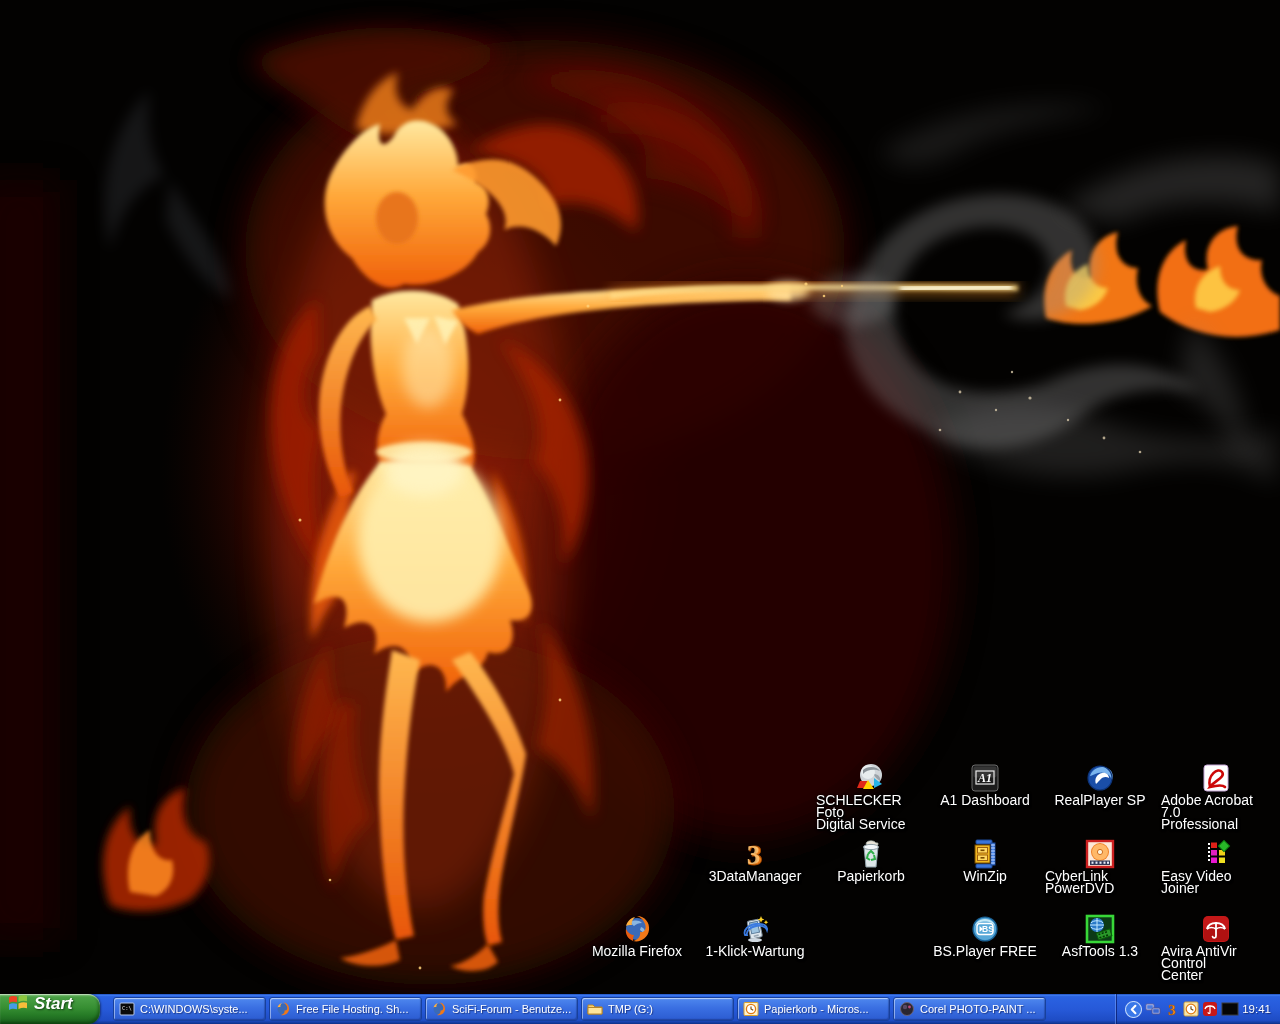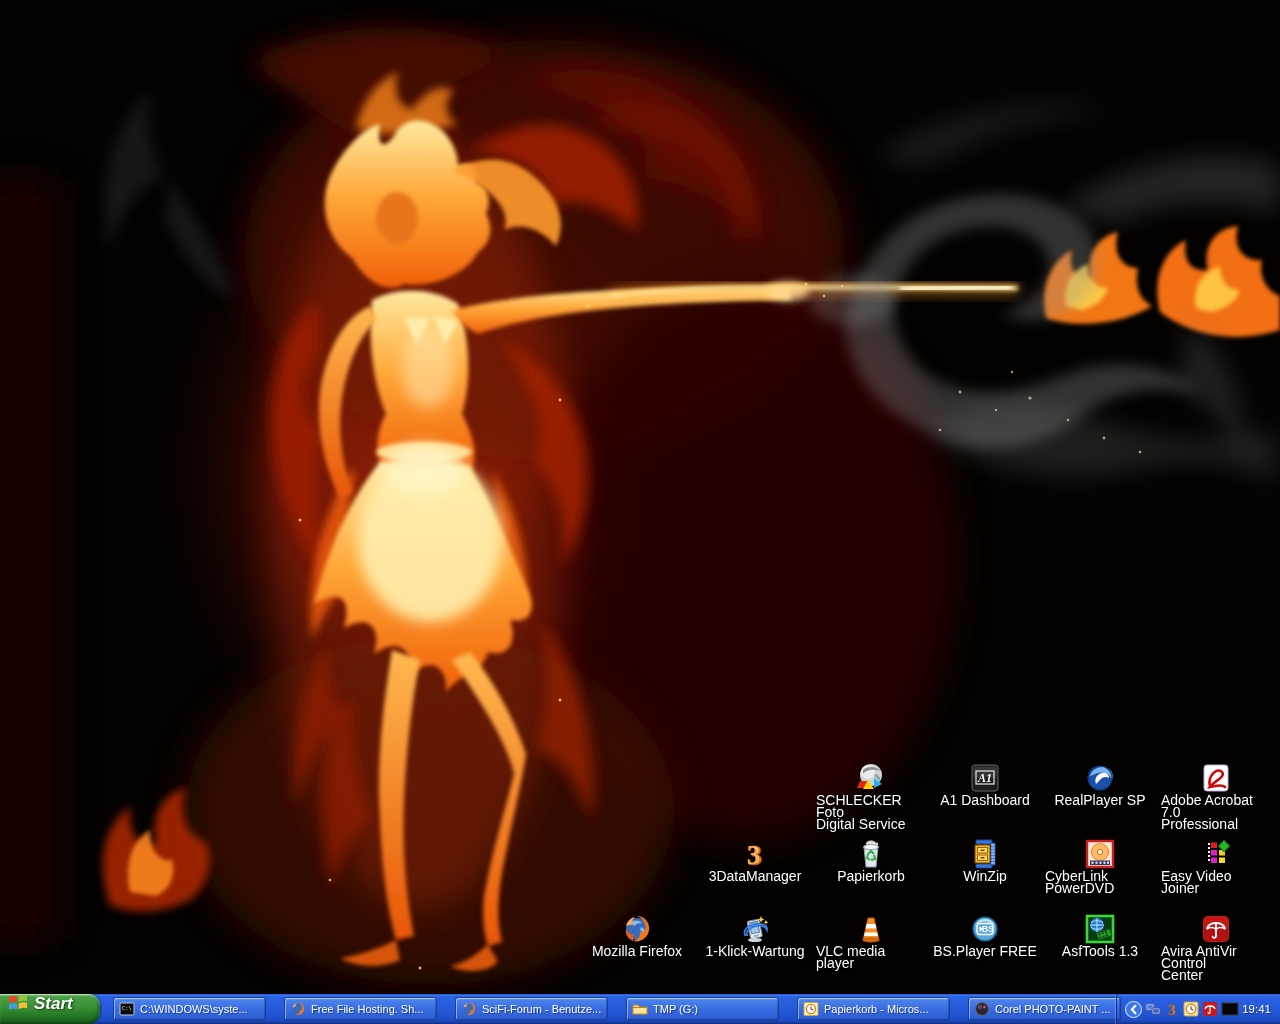--- a/index.html
+++ b/index.html
@@ -17,21 +17,21 @@
       background:linear-gradient(180deg,#1c48b4 0%,#3f7cf0 4%,#2a62e2 9%,#2659d8 52%,#1e4cc4 88%,#123a9a 97%,#0e2f80 100%);
       display:flex;align-items:center;}
   #start-btn{position:absolute;left:0;top:0;height:30px;width:100px;border:none;
       border-radius:0 12px 12px 0;
       background:linear-gradient(180deg,#88c47e 0%,#4aa045 10%,#378f33 45%,#267b26 70%,#1b641e 92%,#155418 100%);
       box-shadow:inset 0 1px 1px rgba(255,255,255,.5),inset -2px -2px 3px rgba(0,40,0,.4),1px 0 2px rgba(0,0,0,.4);
       color:#fff;font-weight:bold;font-style:italic;font-size:17px;
       display:flex;align-items:flex-start;gap:6px;padding:0 10px 2px 8px;cursor:pointer;
       text-shadow:1px 1px 2px #123f12;font-family:"Liberation Sans",sans-serif;}
   .taskbtns{position:absolute;left:113px;top:0;height:30px;display:flex;align-items:center;}
-  .tbtn{width:153px;height:24px;margin-right:18px;border-radius:3px;border:1px solid #17409c;
+  .tbtn{width:153px;height:24px;margin-right:3px;border-radius:3px;border:1px solid #17409c;
       background:linear-gradient(180deg,#7aa6f4 0%,#4a82ec 10%,#3a6fe2 45%,#2e5fd4 90%,#2a56c4 100%);
       box-shadow:inset 1px 1px 0 rgba(255,255,255,.45),inset -1px -1px 1px rgba(0,10,60,.25);
       display:flex;align-items:center;gap:5px;padding:0 5px;box-sizing:border-box;cursor:pointer;}
   .tbtn span.lbl{color:#fff;font-size:11px;white-space:nowrap;overflow:hidden;flex:1;
       text-shadow:1px 1px 1px rgba(0,0,40,.45);}
   .tbtn svg{flex:0 0 auto;}
   #tray{position:absolute;right:0;top:0;height:30px;display:flex;align-items:center;gap:3px;padding:0 9px 0 8px;
       border-left:1px solid rgba(10,30,110,.8);box-shadow:-1px 0 0 rgba(130,170,255,.5);}
   #tray svg{display:block;}
   #clock{color:#fff;font-size:11.5px;margin-left:0;text-shadow:1px 1px 1px rgba(0,0,40,.5);cursor:default;}
@@ -297,29 +297,20 @@
       </g>
       <path d="M6,22 C4,17 9,12 17,11 C24,10 29,13 28,17 C27,14 22,12 17,13 C11,14 7,18 8,22 Z" fill="none" stroke="#3a7ae0" stroke-width="1.8"></path>
       <ellipse cx="16" cy="27" rx="7" ry="2" fill="#cfd8e0"></ellipse>
       <g fill="#ffd428">
           <path d="M22,3 l1,2.4 2.4,1 -2.4,1 -1,2.4 -1-2.4 -2.4-1 2.4-1 Z"></path>
           <path d="M27,7 l.7,1.6 1.6,.7 -1.6,.7 -.7,1.6 -.7-1.6 -1.6-.7 1.6-.7 Z"></path>
         </g>
     </svg>
     <span class="icon-label">1-Klick-Wartung</span>
   </div>
-  <div class="dicon" style="left:816px;top:913px">
-    <svg class="ico" viewBox="0 0 32 32">
-      <path d="M13,5 L19,5 L24,27 L8,27 Z" fill="#ff8c1e" stroke="#b85a00"></path>
-      <path d="M11.6,11 L20.4,11 L21.4,15.5 L10.6,15.5 Z" fill="#fff"></path>
-      <path d="M9.8,19.5 L22.2,19.5 L23,23 L9,23 Z" fill="#fff"></path>
-      <ellipse cx="16" cy="27" rx="8.5" ry="2.2" fill="#d86a10" stroke="#a04c00" stroke-width=".6"></ellipse>
-    </svg>
-    <span class="icon-label">VLC media player</span>
-  </div>
   <div class="dicon" style="left:930px;top:913px">
     <svg class="ico" viewBox="0 0 32 32">
       <circle cx="16" cy="16" r="12" fill="#2e86c0"></circle>
       <circle cx="16" cy="16" r="11" fill="#57a8d8"></circle>
       <path d="M6,13 C8,7 24,7 26,13 C26,10 22,6 16,6 C10,6 6,10 6,13 Z" fill="#cfeef8" opacity=".9"></path>
       <rect x="8" y="10.5" width="16" height="11" rx="3" fill="none" stroke="#fff" stroke-width="1.4"></rect>
       <path d="M10.5,13 L10.5,19 L14,16 Z" fill="#fff"></path>
       <text x="19" y="19.3" font-size="8.5" font-weight="bold" fill="#fff" text-anchor="middle" font-family="Liberation Sans,sans-serif">BS</text>
       <circle cx="16" cy="16" r="12" fill="none" stroke="#1a5e90" stroke-width="1.2"></circle>
     </svg>

